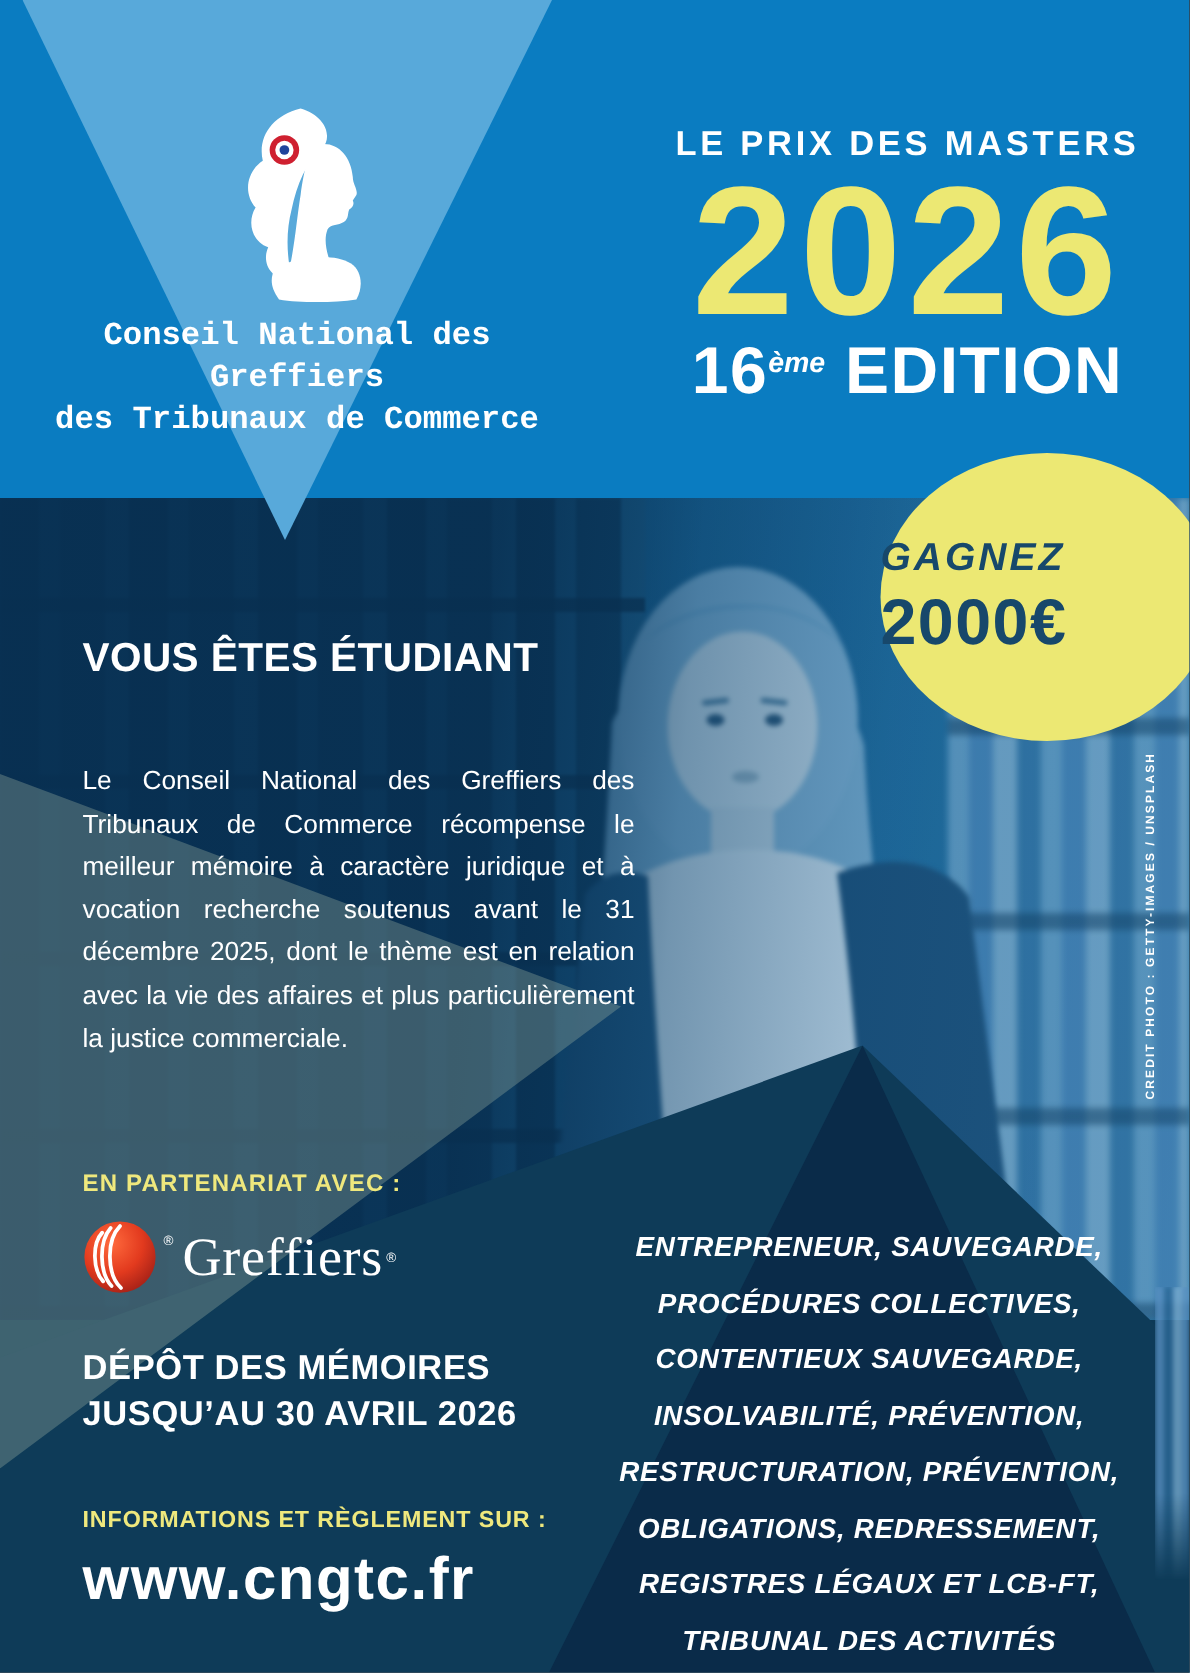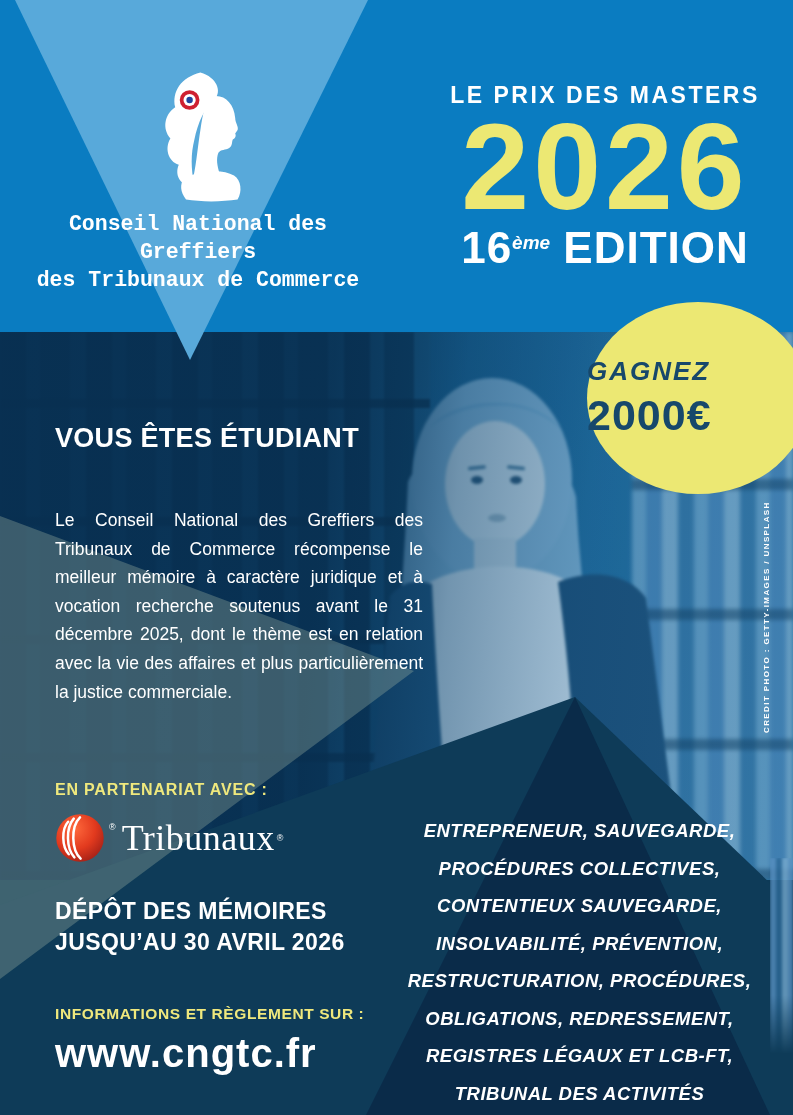--- a/index.html
+++ b/index.html
@@ -181,41 +181,41 @@
             <stop offset="55%" stop-color="#e23a1e"></stop>
             <stop offset="100%" stop-color="#9c1d16"></stop>
           </radialGradient>
         </defs>
         <circle cx="20" cy="20" r="19" fill="url(#lxg)"></circle>
         <path d="M11,33 C5.5,27 5,13 10.5,7" fill="none" stroke="#fff" stroke-width="2" stroke-linecap="round"></path>
         <path d="M15.5,35.5 C9,28.5 8.5,12 15,4.5" fill="none" stroke="#fff" stroke-width="2" stroke-linecap="round"></path>
         <path d="M20.5,36.5 C13,29.5 12.5,11 20,3.5" fill="none" stroke="#fff" stroke-width="2" stroke-linecap="round"></path>
       </svg>
       <sup class="lx-reg1">®</sup>
-      <span class="lx-word">Tribunaux</span>
+      <span class="lx-word">Greffiers</span>
       <sup class="lx-reg2">®</sup>
     </div>
   </div>
 
   <div class="deposit">
     <div>DÉPÔT DES MÉMOIRES</div>
     <div>JUSQU’AU 30 AVRIL 2026</div>
   </div>
 
   <div class="info">
     <div class="info-label">INFORMATIONS ET RÈGLEMENT SUR :</div>
     <div class="website">www.cngtc.fr</div>
   </div>
 
   <div class="topics">
     <div class="topic-line">ENTREPRENEUR, SAUVEGARDE,</div>
     <div class="topic-line">PROCÉDURES COLLECTIVES,</div>
     <div class="topic-line">CONTENTIEUX SAUVEGARDE,</div>
     <div class="topic-line">INSOLVABILITÉ, PRÉVENTION,</div>
-    <div class="topic-line">RESTRUCTURATION, PROCÉDURES,</div>
+    <div class="topic-line">RESTRUCTURATION, PRÉVENTION,</div>
     <div class="topic-line">OBLIGATIONS, REDRESSEMENT,</div>
     <div class="topic-line">REGISTRES LÉGAUX ET LCB-FT,</div>
     <div class="topic-line">TRIBUNAL DES ACTIVITÉS ÉCONOMIQUES</div>
 
   </div>
 
   <div class="credit">CREDIT PHOTO : GETTY-IMAGES / UNSPLASH</div>
 
 </div>
 

